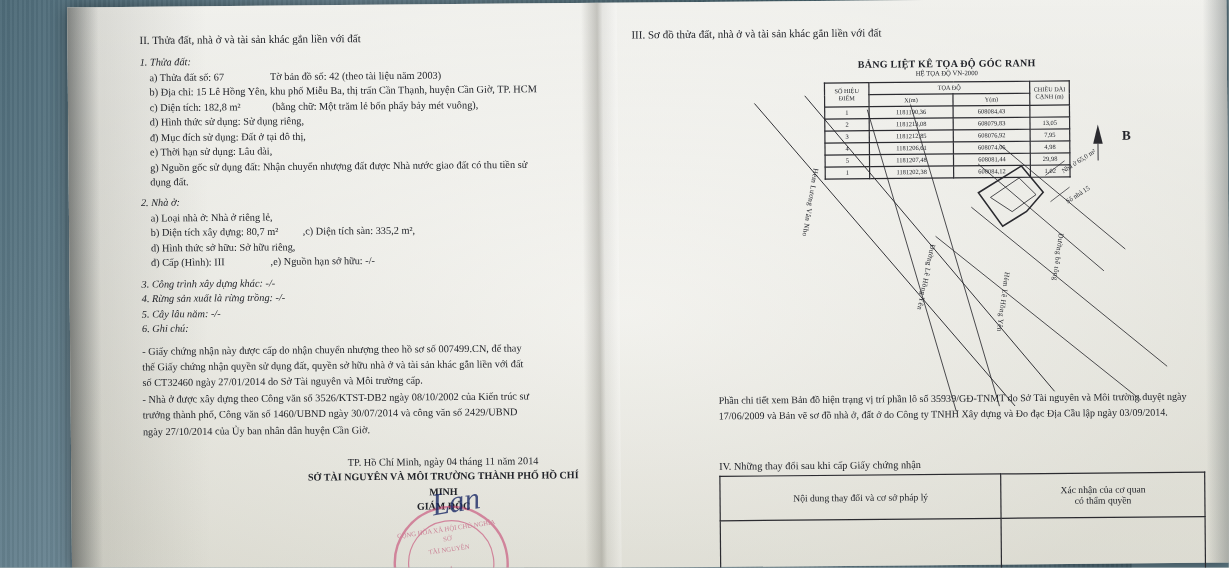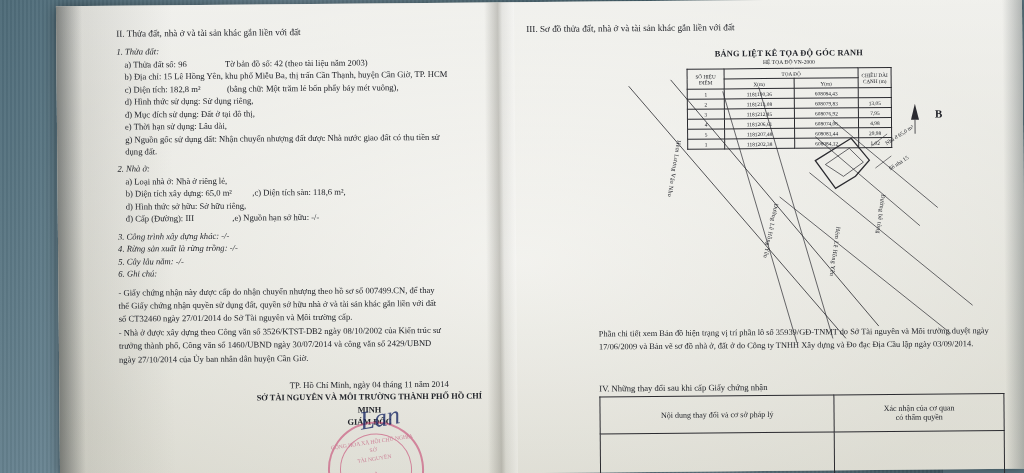--- a/index.html
+++ b/index.html
@@ -107,46 +107,46 @@
     <div class="fold"></div>
     <div class="corner-shadow"></div>
 
     <div class="content">
 
       <div class="left">
         <h2>II. Thửa đất, nhà ở và tài sản khác gắn liền với đất</h2>
 
         <div class="ital">1. Thửa đất:</div>
         <div class="row ind">
-          <span>a) Thửa đất số:  96</span>
+          <span>a) Thửa đất số:  67</span>
           <span style="display:inline-block;width:34px"></span>
           <span>Tờ bản đồ số: 42 (theo tài liệu năm 2003)</span>
         </div>
         <div class="row ind">b) Địa chỉ: 15 Lê Hồng Yên, khu phố Miễu Ba, thị trấn Cần Thạnh, huyện Cần Giờ, TP. HCM</div>
         <div class="row ind">
           <span>c) Diện tích:   182,8 m²</span>
           <span style="display:inline-block;width:22px"></span>
           <span>(bằng chữ: Một trăm lẻ bốn phẩy bảy mét vuông),</span>
         </div>
         <div class="row ind">d) Hình thức sử dụng:  Sử dụng riêng,</div>
         <div class="row ind">đ) Mục đích sử dụng: Đất ở tại đô thị,</div>
         <div class="row ind">e) Thời hạn sử dụng: Lâu dài,</div>
         <div class="row ind">g) Nguồn gốc sử dụng đất: Nhận chuyển nhượng đất được Nhà nước giao đất có thu tiền sử</div>
         <div class="ind">dụng đất.</div>
 
         <div class="ital sec">2. Nhà ở:</div>
         <div class="row ind">a) Loại nhà ở: Nhà ở riêng lẻ,</div>
         <div class="row ind">
-          <span>b) Diện tích xây dựng:   65,0 m²</span>
+          <span>b) Diện tích xây dựng:   80,7 m²</span>
           <span style="display:inline-block;width:16px"></span>
-          <span>,c) Diện tích sàn: 118,6 m²,</span>
+          <span>,c) Diện tích sàn: 335,2 m²,</span>
         </div>
         <div class="row ind">d) Hình thức sở hữu:  Sở hữu riêng,</div>
         <div class="row ind">
-          <span>đ) Cấp (Đường):  III</span>
+          <span>đ) Cấp (Hình):  III</span>
           <span style="display:inline-block;width:34px"></span>
           <span>,e) Nguồn hạn sở hữu: -/-</span>
         </div>
 
         <div class="ital sec">3. Công trình xây dựng khác: -/-</div>
         <div class="ital">4. Rừng sản xuất là rừng trồng: -/-</div>
         <div class="ital">5. Cây lâu năm: -/-</div>
         <div class="ital">6. Ghi chú:</div>
 
         <div class="note">

